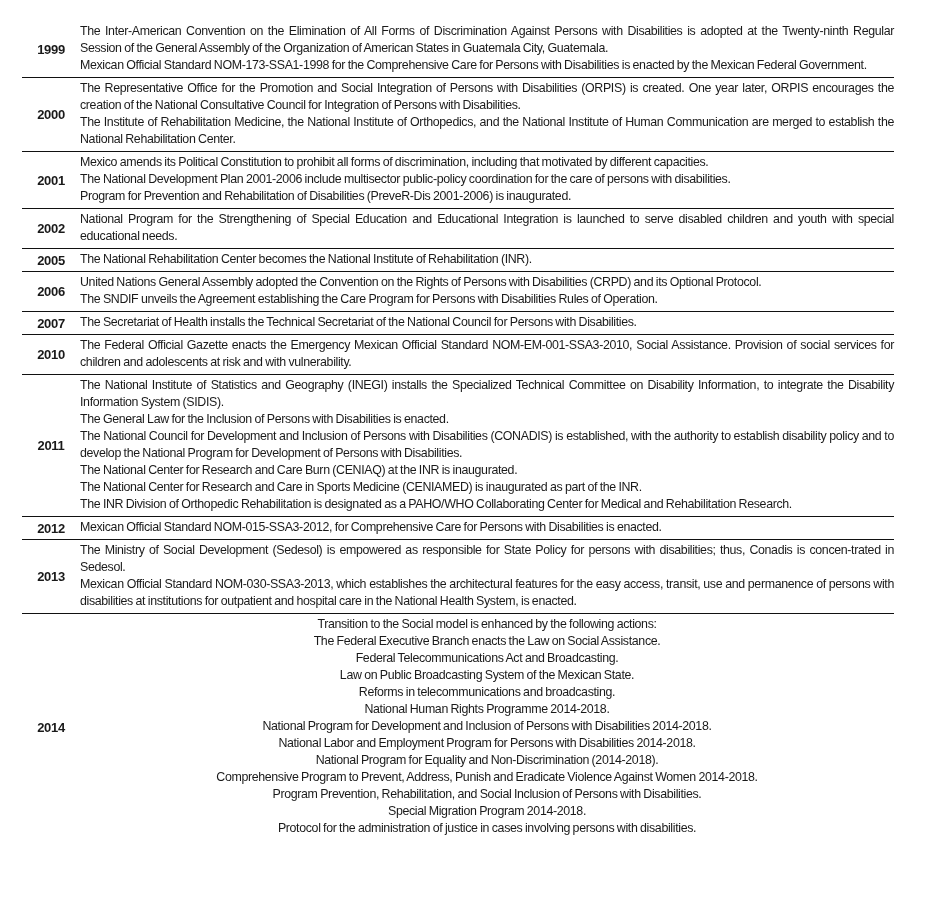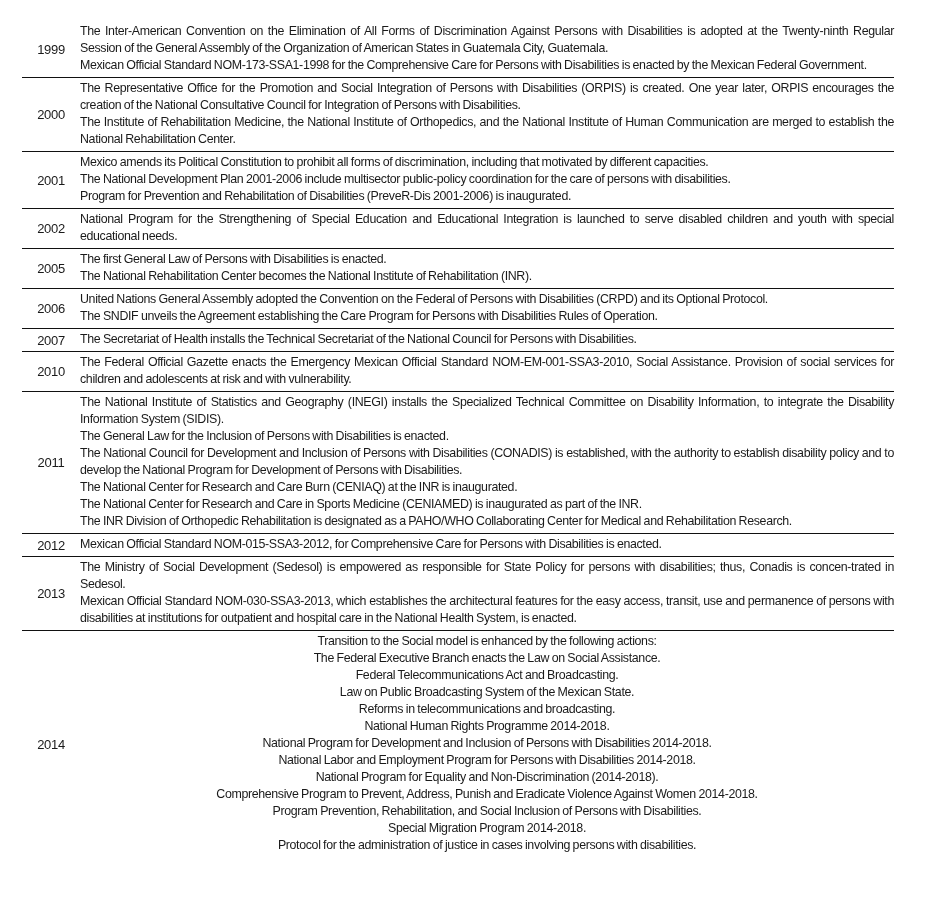--- a/index.html
+++ b/index.html
@@ -10,21 +10,21 @@
   }
   .timeline {
     position: absolute; left: 22px; top: 21px; width: 872px;
     border-collapse: collapse;
   }
   .row { display: flex; border-bottom: 1.5px solid #111; }
   .row.last { border-bottom: none; }
   .year {
     width: 58px; flex: 0 0 58px;
     display: flex; align-items: center; justify-content: center;
-    font-size: 13px; letter-spacing: -0.3px;
+    font-size: 13px; letter-spacing: -0.3px; font-weight: bold;
   }
   .events {
     flex: 1; padding: 2px 0 3px 0;
   }
   .event {
     font-size: 12.4px; line-height: 17px; text-align: justify;
     letter-spacing: -0.35px; word-spacing: -0.5px;
   }
   .row.last .events .event { text-align: center; }
 </style>
@@ -56,28 +56,27 @@
     </div>
     <div class="row">
       <div class="year">2002</div>
       <div class="events">
         <div class="event">National Program for the Strengthening of Special Education and Educational Integration is launched to serve disabled children and youth with special educational needs.</div>
       </div>
     </div>
     <div class="row">
       <div class="year">2005</div>
       <div class="events">
-        <div class="event">The first General Law of Persons with Disabilities is enacted.</div>
         <div class="event">The National Rehabilitation Center becomes the National Institute of Rehabilitation (INR).</div>
       </div>
     </div>
     <div class="row">
       <div class="year">2006</div>
       <div class="events">
-        <div class="event">United Nations General Assembly adopted the Convention on the Federal of Persons with Disabilities (CRPD) and its Optional Protocol.</div>
+        <div class="event">United Nations General Assembly adopted the Convention on the Rights of Persons with Disabilities (CRPD) and its Optional Protocol.</div>
         <div class="event">The SNDIF unveils the Agreement establishing the Care Program for Persons with Disabilities Rules of Operation.</div>
       </div>
     </div>
     <div class="row">
       <div class="year">2007</div>
       <div class="events">
         <div class="event">The Secretariat of Health installs the Technical Secretariat of the National Council for Persons with Disabilities.</div>
       </div>
     </div>
     <div class="row">

